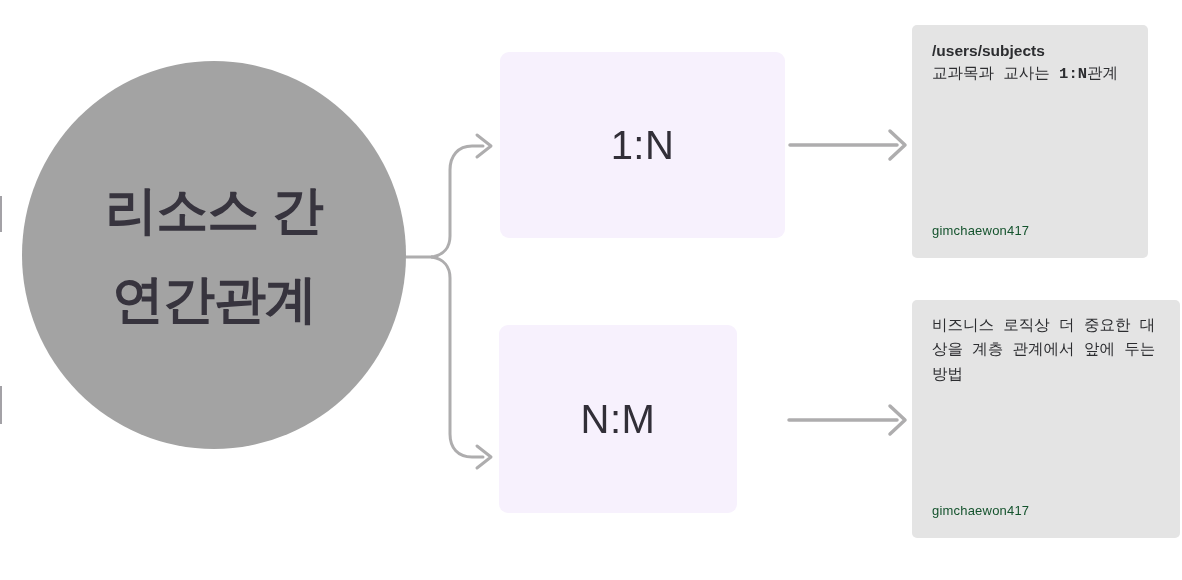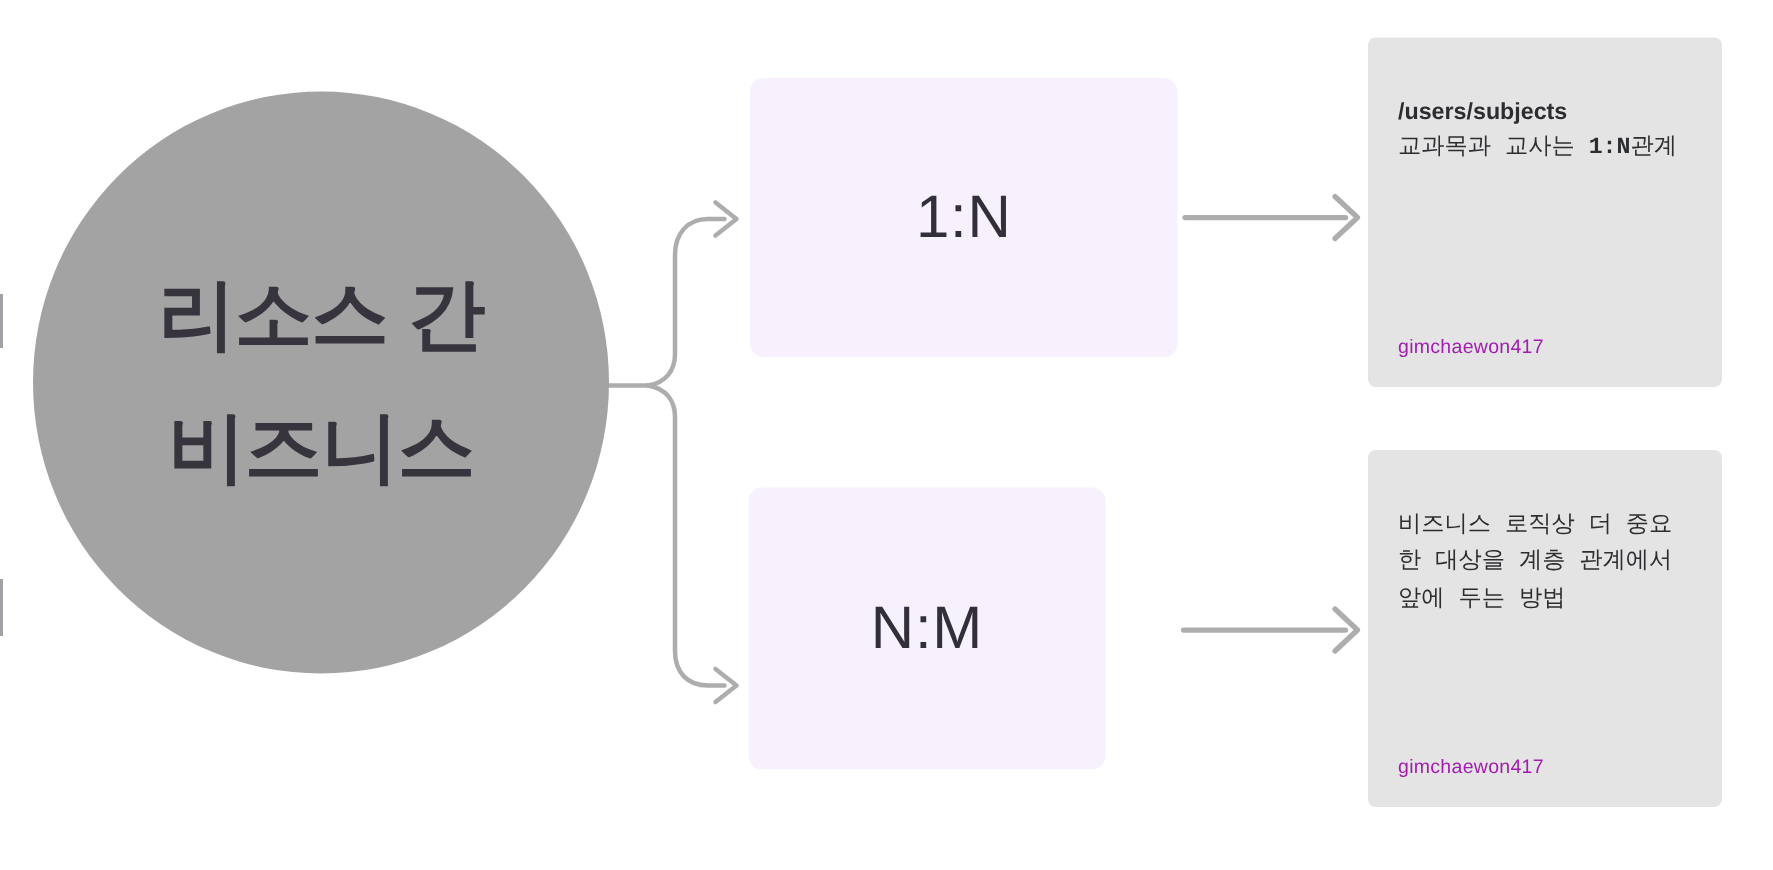--- a/index.html
+++ b/index.html
@@ -24,31 +24,31 @@
   .branch{
     position:absolute;background:#f7f1fd;border-radius:9px;
     display:flex;align-items:center;justify-content:center;
     font-size:40px;font-weight:500;color:#322f38;letter-spacing:0.5px;
   }
   #branch-1n{left:500px;top:52px;width:285px;height:186px;}
   #branch-nm{left:499px;top:325px;width:238px;height:188px;}
   
   .note{
     position:absolute;background:#e4e4e4;border-radius:5px;
-    padding:38px 20px;box-sizing:border-box;
+    padding:14px 20px;box-sizing:border-box;
     font-size:15.5px;color:#2c2d30;
   }
   #note-1{left:912px;top:25px;width:236px;height:233px;}
-  #note-2{left:912px;top:300px;width:236px;height:238px;}
+  #note-2{left:912px;top:300px;width:268px;height:238px;}
   .note-title{font-weight:700;line-height:1.5;}
   .note-body{line-height:1.58;word-break:break-all;font-family:Liberation Mono, monospace;}
   .note-body .bold{font-weight:700;}
   .note-author{
     position:absolute;left:20px;bottom:20px;
-    font-size:13px;color:#a21caf;letter-spacing:0.2px;
+    font-size:13px;color:#14532d;letter-spacing:0.2px;
   }
   
   #connectors{position:absolute;left:0;top:0;pointer-events:none;}
   #connectors path{fill:none;stroke:#aeadae;stroke-linecap:round;stroke-linejoin:round;}
   .edge{stroke-width:3px;}
   .arrow{stroke-width:3.5px;}
   
   .edge-sliver{position:absolute;left:0;width:2px;background:#716f77;opacity:0.65;}
   #sliver-1{top:196px;height:36px;}
   #sliver-2{top:386px;height:38px;}
@@ -75,21 +75,21 @@
     </g>
     <g>
       <path class="arrow" d="M789,420 L897,420"></path>
       <path class="arrow" d="M890,406 L905,420 L890,434"></path>
     </g>
   </svg>
 
   <div class="root-node">
     <div class="root-label">
       <div>리소스 간</div>
-      <div>비즈니스</div>
+      <div>연간관계</div>
     </div>
   </div>
 
   <div class="branch" id="branch-1n">
     <span>1:N</span>
   </div>
   <div class="branch" id="branch-nm">
     <span>N:M</span>
   </div>
 

